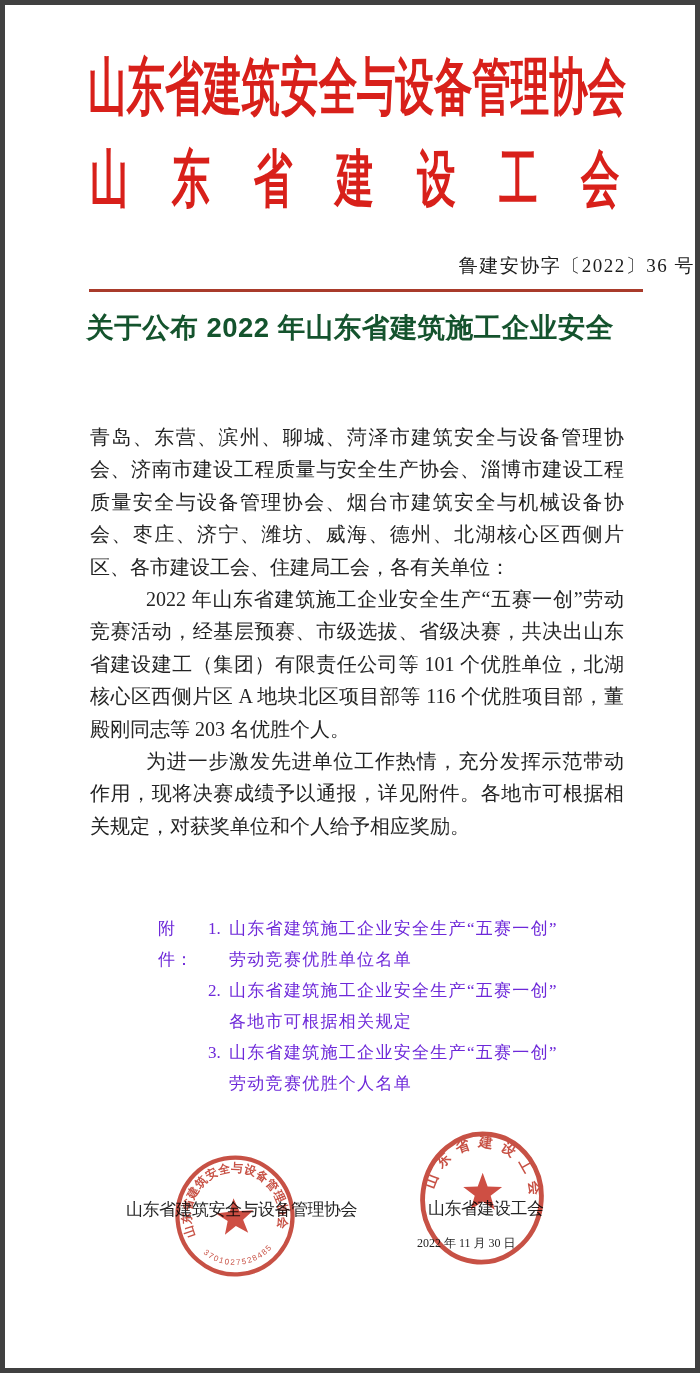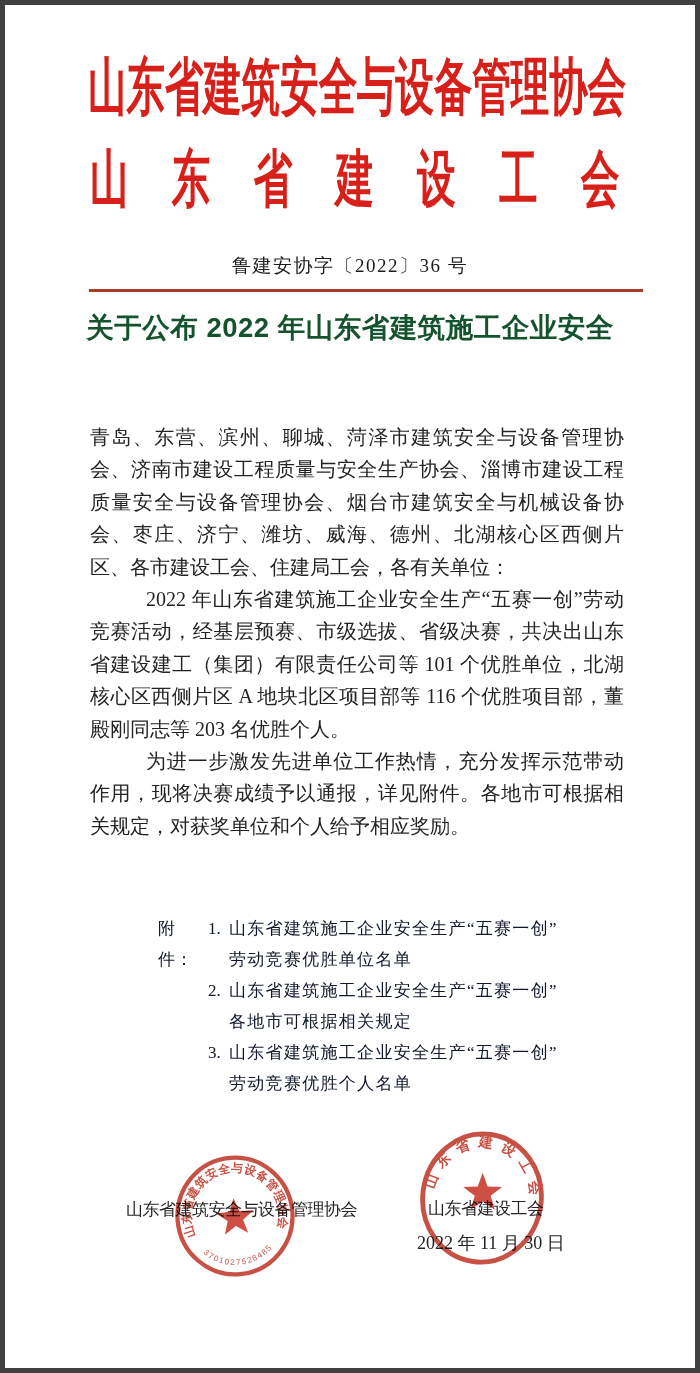--- a/index.html
+++ b/index.html
@@ -23,21 +23,21 @@
   }
   .org2 {
     position:absolute; left:85px; top:141px;
     font-family:"Liberation Sans","DejaVu Sans",sans-serif;
     font-weight:bold; font-size:62px; line-height:66px;
     color:#d8201a; white-space:nowrap; letter-spacing:70px;
     transform:scaleX(0.62); transform-origin:0 50%;
   }
   .doc-number {
     position:absolute; left:0; top:249px; width:100%;
-    text-align:center; font-size:19px; line-height:24px;
+    text-align:right; font-size:19px; line-height:24px;
     letter-spacing:1.5px; color:#1c1c1c;
   }
   .rule {
     position:absolute; left:84px; top:284px;
     width:554px; height:3px; background:#a93b2b;
   }
   
   .title {
     position:absolute; left:0; top:303px; width:100%;
     text-align:center;
@@ -48,31 +48,31 @@
   
   .body-text {
     position:absolute; left:85px; top:416px; width:534px;
     font-size:20px; line-height:32.4px;
     text-align:justify; color:#232323;
   }
   .body-text p.indent { text-indent:2.8em; }
   
   .attachments {
     position:absolute; left:153px; top:908px;
-    font-size:17px; line-height:31px; color:#0f172a;
+    font-size:17px; line-height:31px; color:#6d28d9;
   }
   .att-row { display:flex; align-items:flex-start; }
   .att-label { width:50px; flex:0 0 50px; letter-spacing:0.5px; }
   .att-num   { width:21px; flex:0 0 21px; }
   .att-text  { letter-spacing:1.3px; }
   
   .sign { position:absolute; z-index:1; font-size:17px; line-height:18px; color:#242424; white-space:nowrap; }
   .sign-left  { left:121px; top:1196px; letter-spacing:-0.5px; }
   .sign-right { left:423px; top:1195px; letter-spacing:-0.5px; }
-  .sign-date  { left:412px; top:1229px; font-size:18px; }
+  .sign-date  { left:412px; top:1229px; font-size:12px; }
   
   .seal {
     position:absolute; z-index:2;
     opacity:0.88; mix-blend-mode:multiply;
   }
   .seal-left  { left:164px; top:1145px; width:132px; height:132px; transform:rotate(-5deg); }
   .seal-right { left:409px; top:1122px; width:136px; height:142px; transform:rotate(8deg); }
 </style>
 </head>
 <body>

